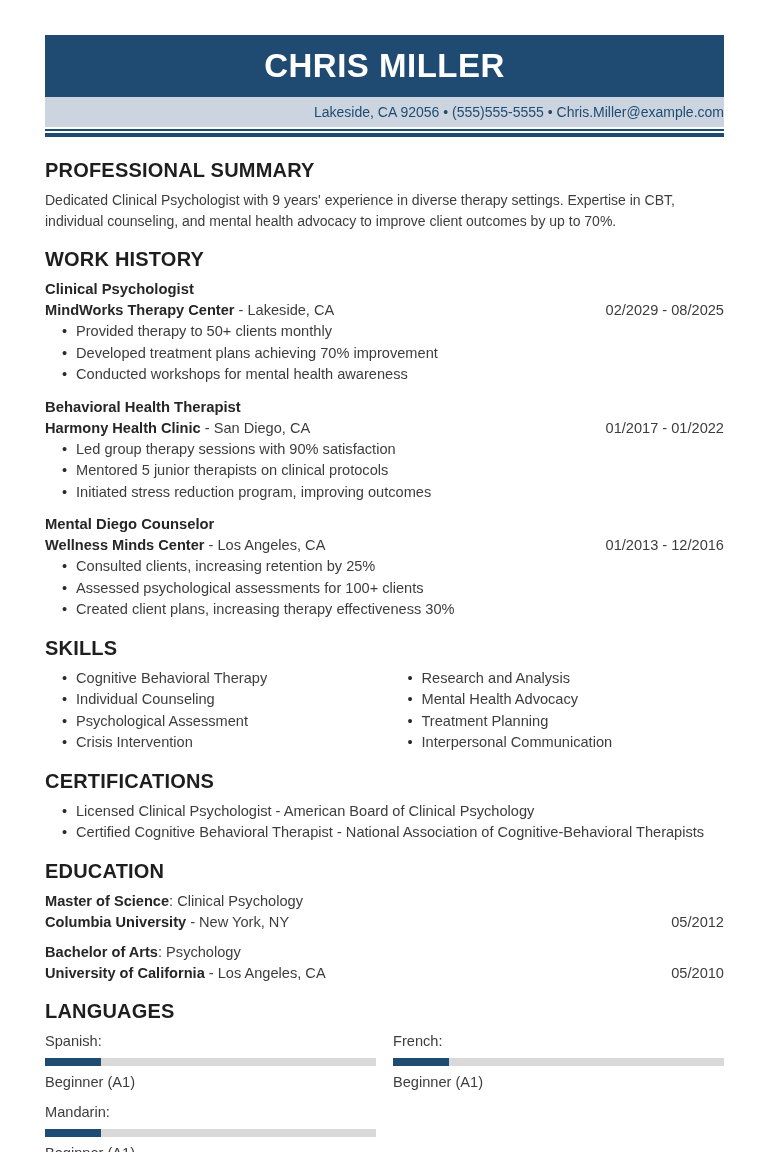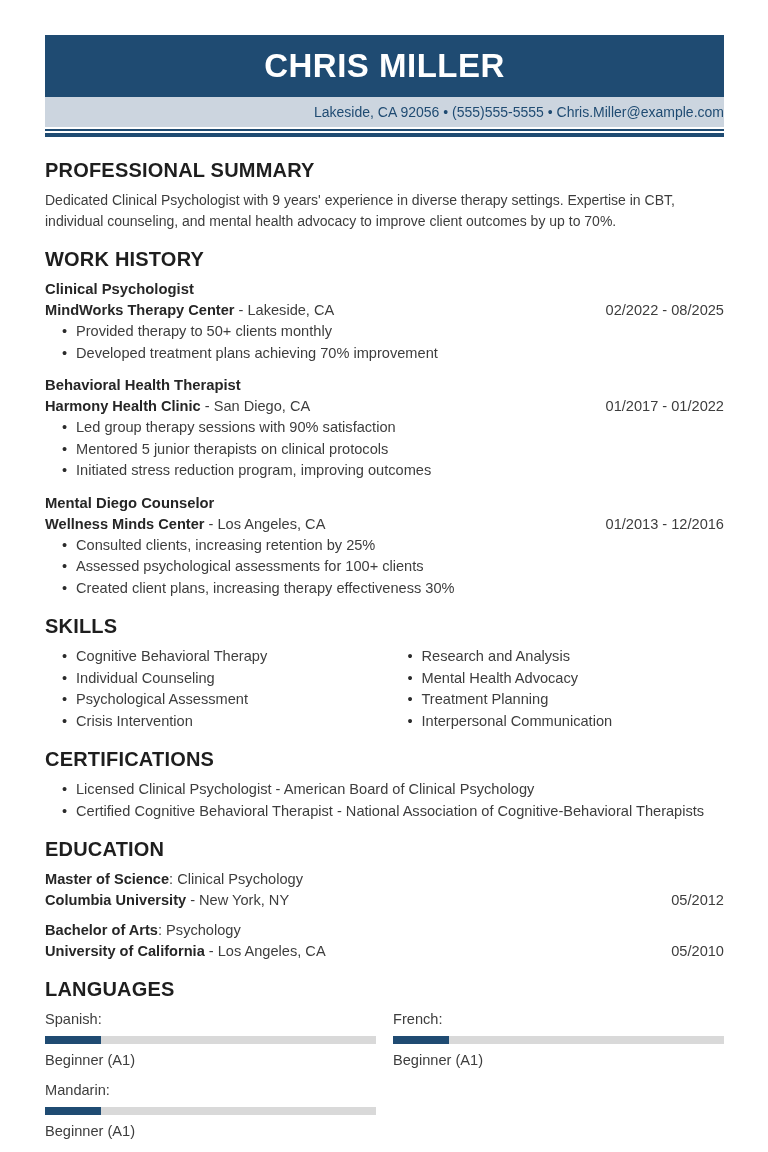--- a/index.html
+++ b/index.html
@@ -92,25 +92,26 @@
     <p class="summary-text">Dedicated Clinical Psychologist with 9 years' experience in diverse therapy settings. Expertise in CBT, individual counseling, and mental health advocacy to improve client outcomes by up to 70%.</p>
   </section>
 
   <section>
     <h2>WORK HISTORY</h2>
 
     <div class="job">
       <div class="job-title">Clinical Psychologist</div>
       <div class="job-line">
         <span><span class="bold">MindWorks Therapy Center</span><span> - Lakeside, CA</span></span>
-        <span class="date">02/2022 - 08/2025</span>
+        <span class="date">02/2029 - 08/2025</span>
       </div>
       <ul>
         <li>Provided therapy to 50+ clients monthly</li>
         <li>Developed treatment plans achieving 70% improvement</li>
+        <li>Conducted workshops for mental health awareness</li>
       </ul>
     </div>
 
     <div class="job">
       <div class="job-title">Behavioral Health Therapist</div>
       <div class="job-line">
         <span><span class="bold">Harmony Health Clinic</span><span> - San Diego, CA</span></span>
         <span class="date">01/2017 - 01/2022</span>
       </div>
       <ul>

